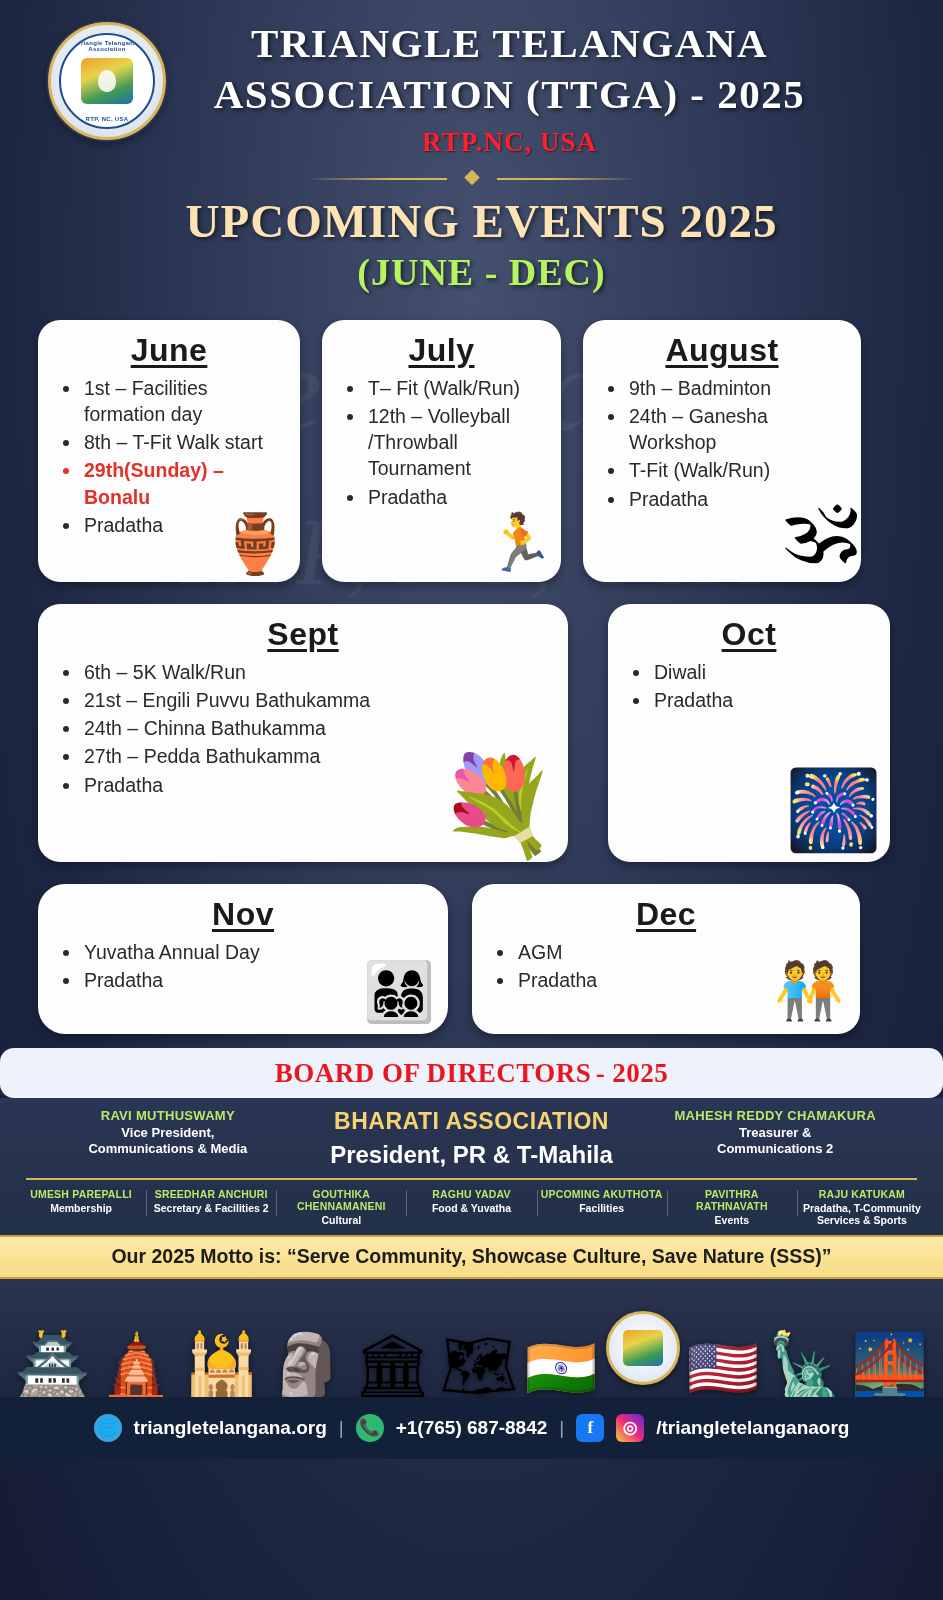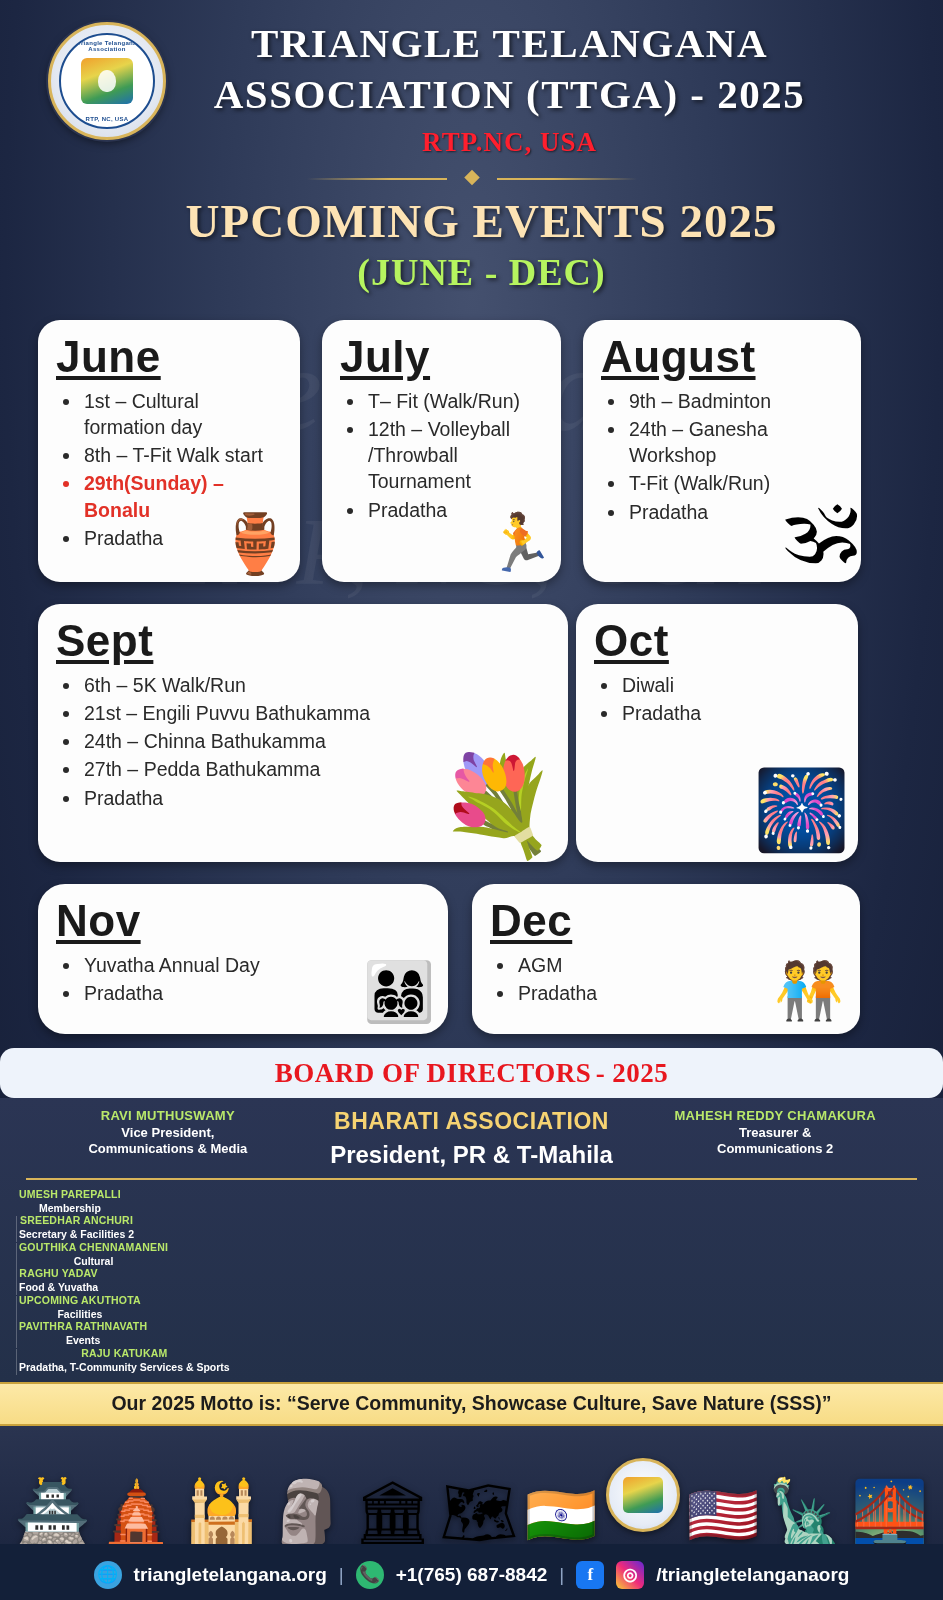--- a/index.html
+++ b/index.html
@@ -125,23 +125,23 @@
   .row { display: flex; gap: 22px; margin-bottom: 22px; }
   .card {
     background: #fdfdfd;
     border-radius: 22px;
     box-shadow: 0 4px 10px rgba(0,0,0,.35);
     padding: 12px 18px 16px 18px;
     position: relative;
     overflow: hidden;
   }
   .card h3 {
-    text-align: left;
+    text-align: center;
     font-family: "Liberation Sans", sans-serif;
-    font-size: 44px;
+    font-size: 32px;
     font-weight: bold;
     color: #1a1a1a;
     text-decoration: underline;
     text-underline-offset: 4px;
     margin-bottom: 6px;
     letter-spacing: .5px;
   }
   .card ul { list-style: disc; margin-left: 26px; }
   .card li {
     font-size: 19.5px;
@@ -154,21 +154,21 @@
   .deco { position: absolute; pointer-events: none; user-select: none; }
 
   .c-june { width: 262px; min-height: 262px; }
   .c-july { width: 239px; min-height: 262px; }
   .c-aug  { width: 278px; min-height: 262px; }
   .c-sept { width: 530px; min-height: 258px; }
   .c-oct  { width: 282px; min-height: 258px; }
   .c-nov  { width: 410px; min-height: 150px; border-radius: 27px; }
   .c-dec  { width: 388px; min-height: 150px; }
 
-  .row2 { display: flex; gap: 8px; margin-bottom: 22px; }
+  .row2 { display: flex; gap: 40px; margin-bottom: 22px; }
   .row3 { display: flex; gap: 24px; margin-bottom: 10px; padding-left: 0; }
 
   
   .deco.bonalu { right: 8px; bottom: 4px; font-size: 58px; }
   .deco.runner { right: 6px; bottom: 6px; font-size: 56px; }
   .deco.ganesha { right: 2px; bottom: 2px; font-size: 82px; }
   .deco.batukamma { right: 10px; bottom: 0px; font-size: 96px; }
   .deco.crackers { right: 8px; bottom: 6px; font-size: 78px; }
   .deco.family { right: 12px; bottom: 8px; font-size: 58px; }
   .deco.agm { right: 16px; bottom: 10px; font-size: 56px; }
@@ -194,21 +194,21 @@
   .bod-row1 { display: flex; align-items: flex-start; justify-content: space-between; }
   .bod-cell { text-align: center; flex: 1; padding: 0 6px; }
   .bod-name { font-weight: bold; color: #b9e86a; font-size: 13px; letter-spacing: .3px; }
   .bod-role { color: #ffffff; font-size: 13px; font-weight: bold; line-height: 1.25; margin-top: 2px; }
   .bod-cell.pres .bod-name {
     color: #f6d372; font-size: 23px; letter-spacing: .5px;
     font-family: "Liberation Sans", sans-serif;
   }
   .bod-cell.pres .bod-role { font-size: 24px; margin-top: 5px; }
   .bod-sep { height: 2px; background: #d8b45a; margin: 8px 10px 8px; }
-  .bod-row2 { display: flex; align-items: flex-start; justify-content: flex-start; flex-direction: column; }
+  .bod-row2 { display: flex; align-items: flex-start; justify-content: flex-start; }
   .bod-cell2 { text-align: center; flex: 1; padding: 0 3px; position: relative; }
   .bod-cell2 + .bod-cell2:before {
     content: ""; position: absolute; left: 0; top: 2px;
     width: 1px; height: 26px; background: rgba(255,255,255,.25);
   }
   .bod-name2 { font-weight: bold; color: #b9e86a; font-size: 10.5px; letter-spacing: .2px; }
   .bod-role2 { color: #ffffff; font-size: 10.5px; font-weight: bold; margin-top: 2px; line-height: 1.2; }
 
   
   .motto {
@@ -303,21 +303,21 @@
     <div class="t4">(JUNE - DEC)</div>
   </div>
 
   <div class="cards">
 
     <div class="row">
 
       <div class="card c-june">
         <h3>June</h3>
         <ul>
-          <li>1st – Cultural formation day</li>
+          <li>1st – Facilities formation day</li>
           <li>8th – T-Fit Walk start</li>
           <li class="hl">29th(Sunday) – Bonalu</li>
           <li>Pradatha</li>
         </ul>
         <div class="deco bonalu">🏺</div>
       </div>
 
       <div class="card c-july">
         <h3>July</h3>
         <ul>

